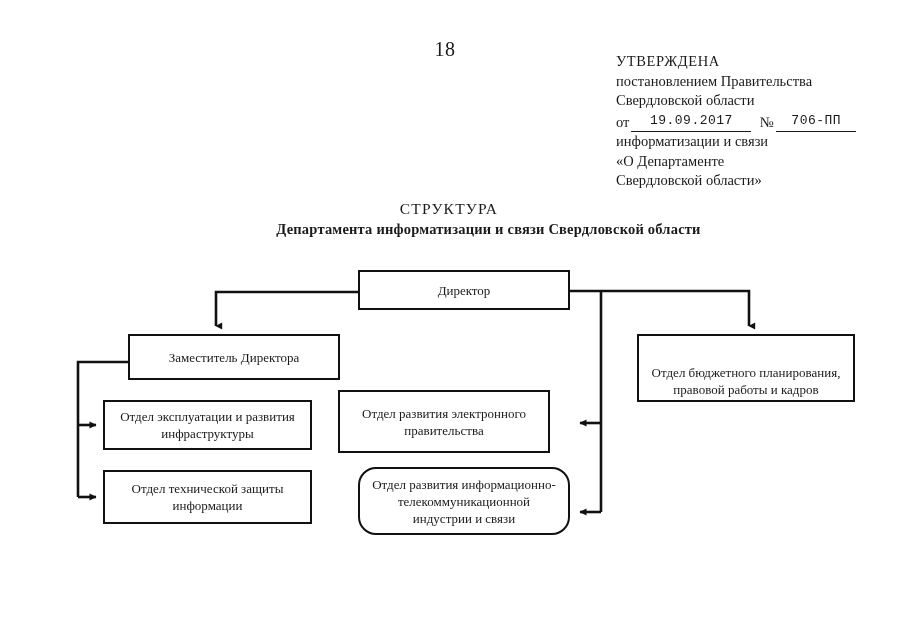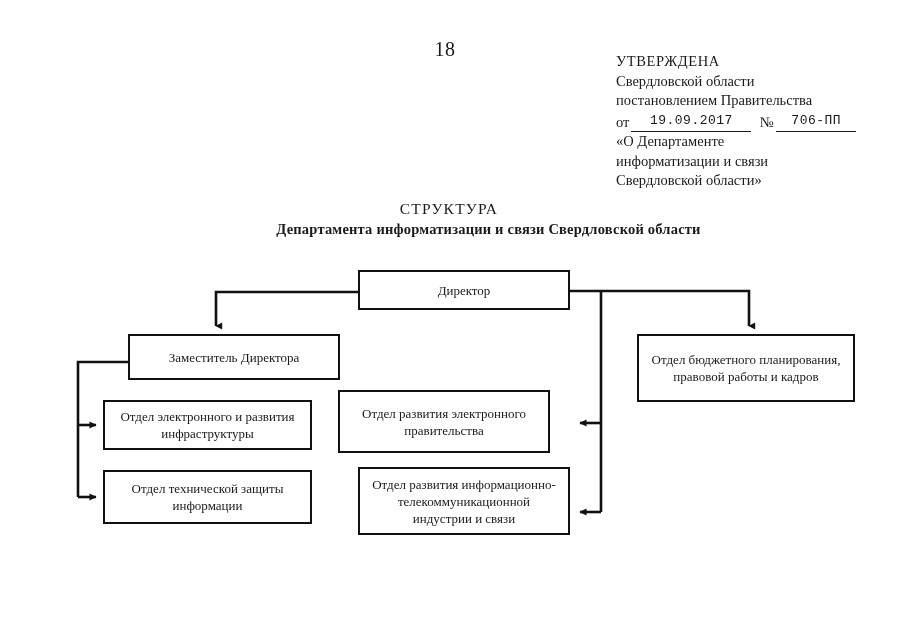--- a/index.html
+++ b/index.html
@@ -121,30 +121,30 @@
 </style>
 </head>
 <body>
 
 <div id="page">
 
   <div class="page-number">18</div>
 
   <div class="approval-block">
     <div class="line approval-title">УТВЕРЖДЕНА</div>
+    <div class="line">постановлением Правительства</div>
     <div class="line">Свердловской области</div>
-    <div class="line">постановлением Правительства</div>
     <div class="doc-ref">
       <span class="lbl">от</span>
       <span class="fill date">19.09.2017</span>
       <span class="numsign">№</span>
       <span class="fill num">706-ПП</span>
     </div>
+    <div class="line">информатизации и связи</div>
     <div class="line">«О Департаменте</div>
-    <div class="line">информатизации и связи</div>
     <div class="line">Свердловской области»</div>
   </div>
 
   <div class="doc-title">СТРУКТУРА</div>
   <div class="doc-subtitle">Департамента информатизации и связи Свердловской области</div>
 
   <div id="diagram">
 
     <svg class="links" viewBox="0 0 905 640" xmlns="http://www.w3.org/2000/svg">
       <defs>
@@ -176,49 +176,49 @@
     </svg>
 
     <div class="node" style="left:358px; top:270px; width:212px; height:40px;">
       <span>Директор</span>
     </div>
 
     <div class="node" style="left:128px; top:334px; width:212px; height:46px;">
       <span>Заместитель Директора</span>
     </div>
 
-    <div class="node" style="left:637px; top:334px; width:218px; height:68px;">
+    <div class="node" style="left:637px; top:334px; width:218px; height:68px;align-items:flex-end;">
       <div>
         <span>Отдел бюджетного планирования,</span>
         <span>правовой работы и кадров</span>
       </div>
     </div>
 
     <div class="node" style="left:103px; top:400px; width:209px; height:50px;">
       <div>
-        <span>Отдел электронного и развития</span>
+        <span>Отдел эксплуатации и развития</span>
         <span>инфраструктуры</span>
       </div>
     </div>
 
     <div class="node" style="left:103px; top:470px; width:209px; height:54px;font-family:Liberation Serif, serif;">
       <div>
         <span>Отдел технической защиты</span>
         <span>информации</span>
       </div>
     </div>
 
     <div class="node" style="left:338px; top:390px; width:212px; height:63px;">
       <div>
         <span>Отдел развития электронного</span>
         <span>правительства</span>
       </div>
     </div>
 
-    <div class="node" style="left:358px; top:467px; width:212px; height:68px;">
+    <div class="node" style="left:358px; top:467px; width:212px; height:68px;border-radius:18px;">
       <div>
         <span>Отдел развития информационно-</span>
         <span>телекоммуникационной</span>
         <span>индустрии и связи</span>
       </div>
     </div>
 
   </div>
 </div>
 

